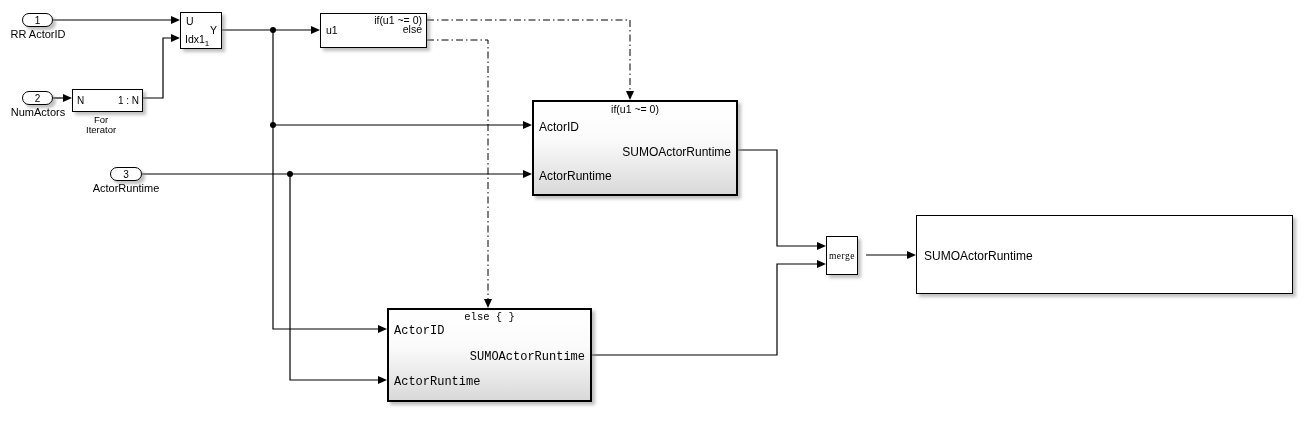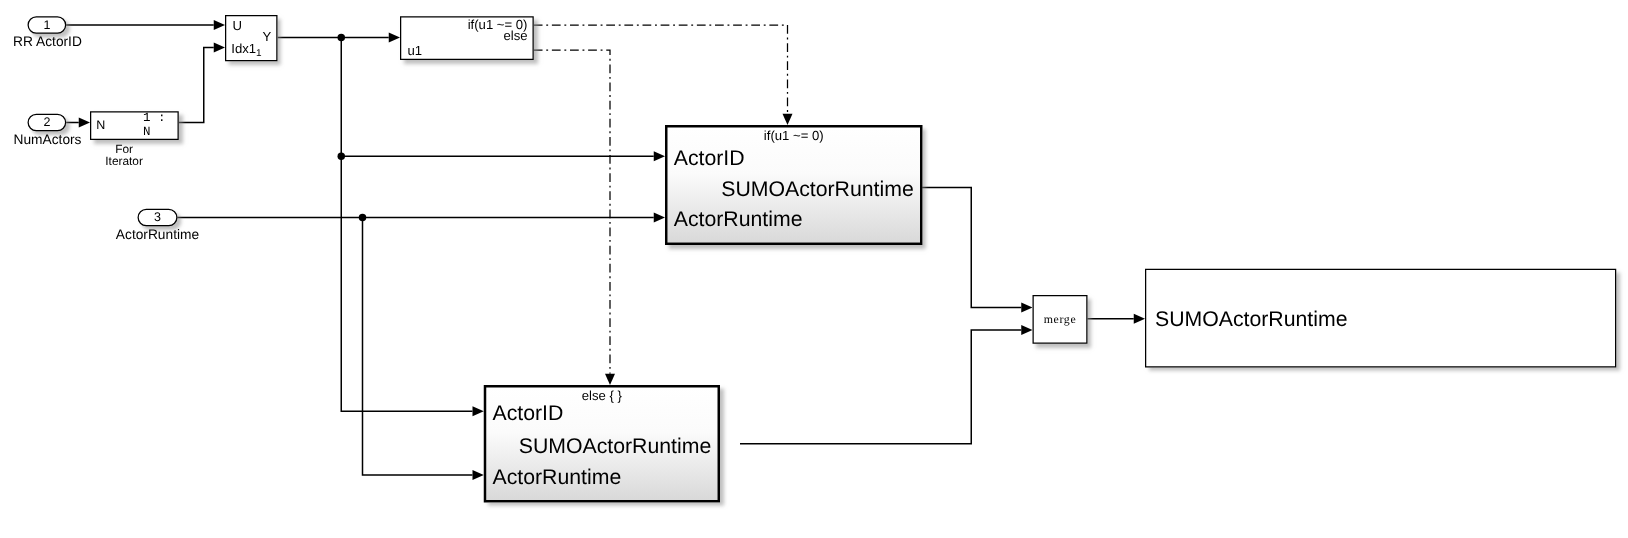--- a/index.html
+++ b/index.html
@@ -7,21 +7,21 @@
     position:relative;width:1302px;height:430px;background:#ffffff;
     font-family:"Liberation Sans", sans-serif;color:#000;overflow:hidden;
   }
   .wires{position:absolute;left:0;top:0;width:1302px;height:430px;}
   .blk{position:absolute;box-sizing:border-box;background:#fff;border:1.3px solid #000;
        box-shadow:3px 3px 3px rgba(140,140,140,0.55);}
   .oval{border-radius:8px;text-align:center;font-size:10px;line-height:13px;}
   .subsys{border:2.5px solid #000;
       background:linear-gradient(180deg,#ffffff 0%,#fbfbfb 40%,#d9d9d9 100%);}
   .plainblk{border:1.8px solid #000;background:#ffffff;}
-  .ptxt{position:absolute;font-size:17px;line-height:12px;white-space:nowrap;}
+  .ptxt{position:absolute;font-size:12px;line-height:12px;white-space:nowrap;}
   .ctl{position:absolute;left:0;right:0;text-align:center;font-size:10.5px;line-height:11px;white-space:nowrap;}
   .bname{position:absolute;width:200px;text-align:center;font-size:12px;line-height:13px;white-space:nowrap;}
   .plabel{position:absolute;width:90px;text-align:center;font-size:11px;line-height:12px;white-space:nowrap;}
   .small{font-size:10.5px;line-height:11px;}
   .iter{display:flex;align-items:center;height:100%;font-size:10px;}
   .iter .mid{flex:1;text-align:center;font-size:9.5px;line-height:9.5px;margin-top:48px;}
   sub{font-size:8px;}
   .mergetxt{display:flex;align-items:center;justify-content:center;height:100%;
       font-family:"Liberation Serif", serif;font-size:9.5px;letter-spacing:0.5px;}
 </style>
@@ -89,45 +89,45 @@
     <span class="ptxt small" style="right:4px;top:12px;">Y</span>
   </div>
 
   <div class="blk" style="left:72px;top:89px;width:71px;height:23px;">
     <div class="iter">
       <span style="padding-left:4px;">N</span>
       <span class="mid">
         <span>For</span><br>
         <span>Iterator</span>
       </span>
-      <span style="padding-right:3px;font-family:Liberation Mono, monospace;">1 : N</span>
+      <span style="padding-right:3px;">1 : N</span>
     </div>
   </div>
 
   <div class="blk" style="left:320px;top:13px;width:107px;height:35px;">
-    <span class="ptxt small" style="left:5px;top:11px;margin-top:11px;">u1</span>
+    <span class="ptxt small" style="left:5px;top:11px;">u1</span>
     <span class="ptxt small" style="right:4px;top:1px;">if(u1 ~= 0)</span>
     <span class="ptxt small" style="right:4px;top:10px;">else</span>
   </div>
 
   <div class="blk subsys" style="left:532px;top:100px;width:206px;height:96px;">
     <span class="ctl" style="top:2px;">if(u1 ~= 0)</span>
     <span class="ptxt" style="left:5px;top:19px;">ActorID</span>
     <span class="ptxt" style="left:5px;top:68px;">ActorRuntime</span>
     <span class="ptxt" style="right:5px;top:44px;">SUMOActorRuntime</span>
   </div>
 
-  <div class="blk subsys" style="left:387px;top:308px;width:189px;height:94px;">
+  <div class="blk subsys" style="left:387px;top:308px;width:205px;height:94px;font-family:Liberation Mono, monospace;">
     <span class="ctl" style="top:2px;">else { }</span>
     <span class="ptxt" style="left:5px;top:15px;">ActorID</span>
     <span class="ptxt" style="left:5px;top:66px;">ActorRuntime</span>
     <span class="ptxt" style="right:5px;top:41px;">SUMOActorRuntime</span>
   </div>
 
-  <div class="blk" style="left:826px;top:236px;width:44px;height:39px;">
+  <div class="blk" style="left:826px;top:236px;width:32px;height:39px;">
     <div class="mergetxt">merge</div>
   </div>
 
   <div class="blk plainblk" style="left:916px;top:215px;width:377px;height:79px;">
     <span class="ptxt" style="left:7px;top:34px;">SUMOActorRuntime</span>
   </div>
 
 </div>
 
 </body></html>

